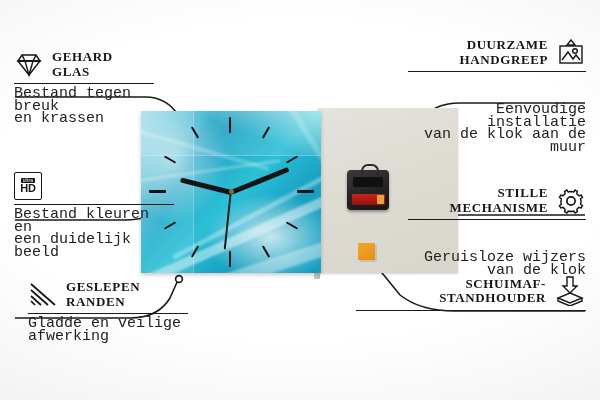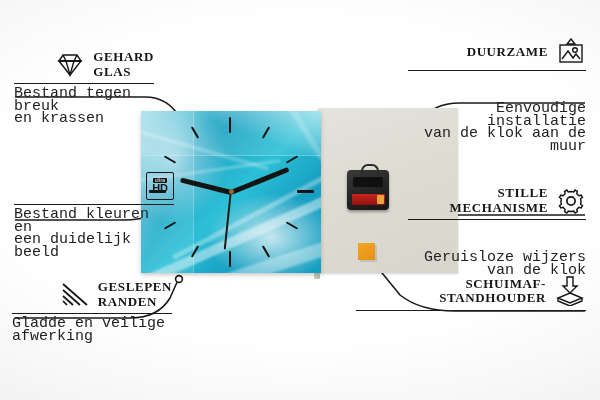--- a/index.html
+++ b/index.html
@@ -77,21 +77,21 @@
   .panel-h{position:absolute;left:0;right:0;height:1px;background:rgba(255,255,255,.30);}
   .tint{position:absolute;background:rgba(255,255,255,.10);}
 
   .tick{position:absolute;background:#111;border-radius:1px;}
   .hand{position:absolute;background:#141414;transform-origin:0 50%;border-radius:2px;}
   .cap{position:absolute;width:5px;height:5px;border-radius:50%;
        background:#8a6a30;left:88px;top:78px;}
 
   
   .feat{position:absolute;}
-  .feat .head{display:flex;align-items:center;gap:8px;justify-content:flex-end;}
+  .feat .head{display:flex;align-items:center;gap:8px;}
   .feat.right .head{justify-content:flex-end;}
   .title{
     font-family:"Liberation Serif", serif;
     font-weight:700;font-size:13px;line-height:14.5px;
     letter-spacing:.6px;color:#161616;text-transform:uppercase;
   }
   .feat.right .title{text-align:right;}
   .rule{height:1px;background:#1a1a1a;margin:4px 0 4px 0;}
   .desc{
     font-family:Liberation Mono, monospace;
@@ -195,39 +195,39 @@
     <div class="head">
       <div class="hd-badge">
         <span class="u">ultra</span>
         <span class="h">HD</span>
       </div>
     </div>
     <div class="rule"></div>
     <div class="desc"><span>Bestand kleuren en</span><br><span>een duidelijk beeld</span></div>
   </div>
 
-  <div class="feat left" style="left:12px;top:280px;width:160px;">
+  <div class="feat left" style="left:28px;top:280px;width:160px;">
     <div class="head">
       <svg class="icon" width="30" height="26" viewBox="0 0 30 26">
         <g stroke="#151515" stroke-width="1.7" fill="none">
           <path d="M3,2 L27,23"></path>
           <path d="M3,8 L20,23"></path>
           <path d="M3,14 L13,23"></path>
           <path d="M3,19 L7,23"></path>
         </g>
       </svg>
       <div class="title"><span>GESLEPEN</span><br><span>RANDEN</span></div>
     </div>
     <div class="rule"></div>
     <div class="desc"><span>Gladde en veilige afwerking</span></div>
   </div>
 
   <div class="feat right" style="right:14px;top:38px;width:178px;">
     <div class="head">
-      <div class="title"><span>DUURZAME</span><br></div>
+      <div class="title"><span>DUURZAME</span><br><span>HANDGREEP</span></div>
       <svg class="icon" width="30" height="28" viewBox="0 0 30 28">
         <g fill="none" stroke="#151515" stroke-width="1.4">
           <path d="M15,1 L11,6 L19,6 Z"></path>
           <rect x="4" y="7" width="22" height="17"></rect>
           <path d="M6,21 L12,13 L17,20 L20,16 L24,21"></path>
           <circle cx="19" cy="12" r="2.3"></circle>
         </g>
       </svg>
     </div>
     <div class="rule"></div>

